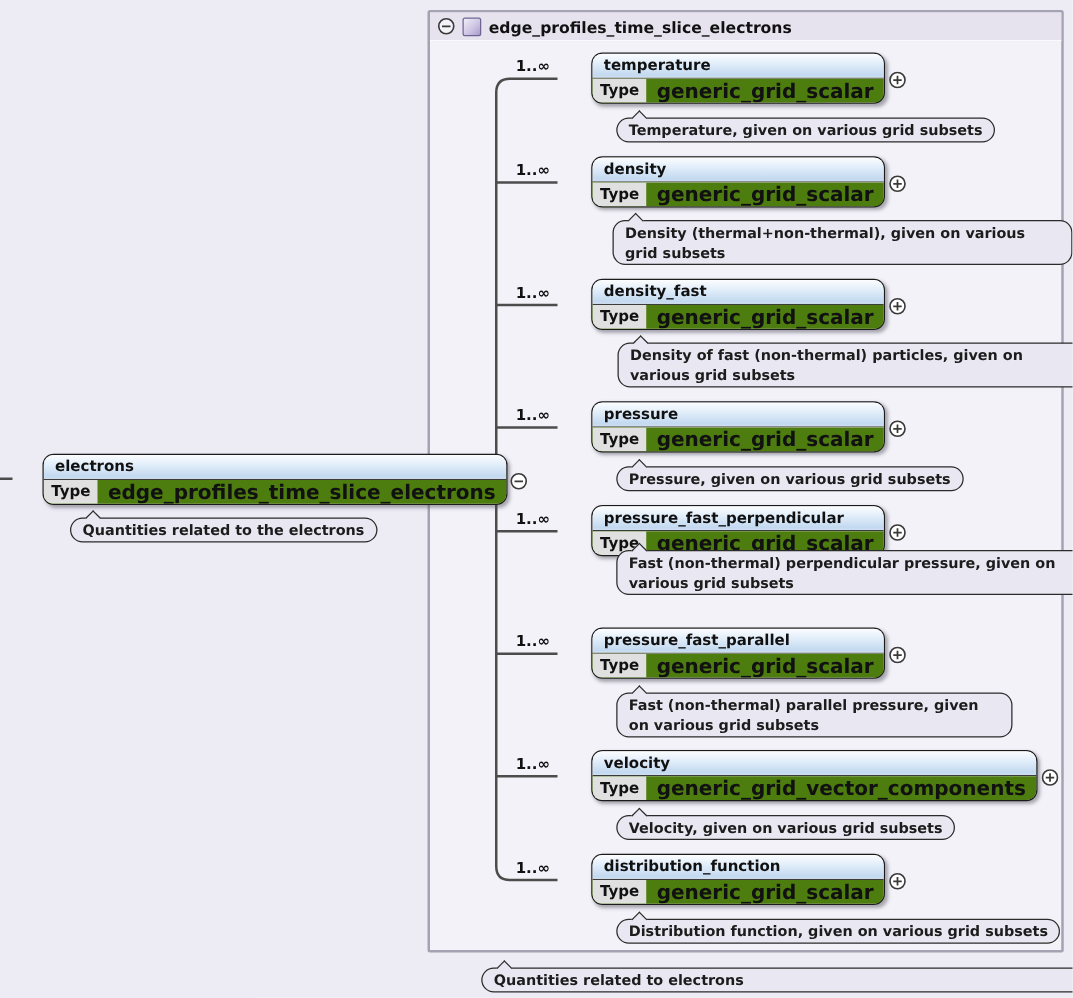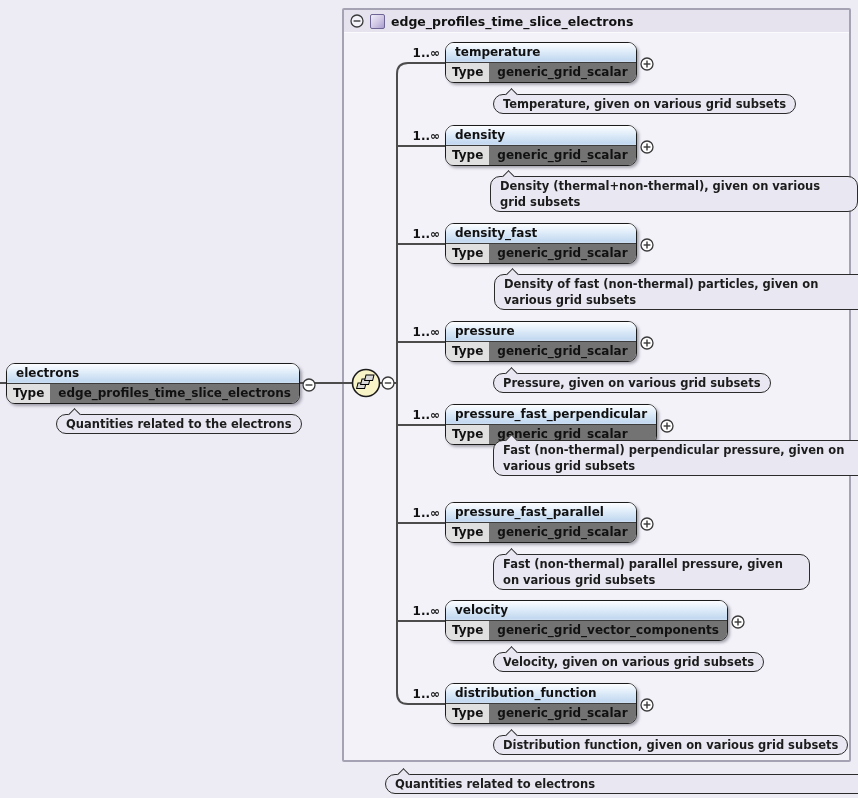--- a/index.html
+++ b/index.html
@@ -24,30 +24,30 @@
     width:13px;height:13px;border:1px solid #6f6595;border-radius:2px;
     background:linear-gradient(135deg,#f0edf8 0%,#cfc6e4 55%,#a99cce 100%);
   }
   
   .tree{position:absolute;left:0;top:0;z-index:1;pointer-events:none}
   
   .ebox{
     position:absolute;z-index:2;display:inline-block;
     background:#f7f7f7;border:1.5px solid #1c1c1c;border-radius:9px;
     box-shadow:2px 2px 3px rgba(70,70,85,.45);
-    font-weight:bold;font-size:12px;white-space:nowrap;
+    font-weight:bold;font-size:12px;white-space:nowrap;margin-left:28px;
   }
   .ebox-head{
     height:19px;line-height:19px;padding:0 9px;
     background:linear-gradient(to bottom,#fcfdff 0%,#e2eefa 40%,#c3d9f0 90%,#cfe0f2 100%);
     border-radius:7.5px 7.5px 0 0;border-bottom:1px solid #3c3c3c;
   }
-  .ebox-type{display:flex;height:19px;line-height:19px;border-radius:0 0 7.5px 7.5px;overflow:hidden;background:#737373}
+  .ebox-type{display:flex;height:19px;line-height:19px;border-radius:0 0 7.5px 7.5px;overflow:hidden;background:#4d7c0f}
   .tlabel{background:#e0e0e0;padding:0 6px;font-size:12px}
-  .tval{padding:0 8px;font-size:12px}
+  .tval{padding:0 8px;font-size:16px}
   .edge-icon{position:absolute;width:14px;height:14px}
   .plus-pos{right:-18px;top:14px}
   .minus-pos{right:-17px;top:14px}
   
   .occurs{position:absolute;z-index:2;left:400px;width:40px;text-align:right;
           font-size:12px;font-weight:bold;white-space:nowrap}
   
   .anno{
     position:absolute;z-index:2;box-sizing:border-box;
     background:#e9e7f1;border:1.3px solid #2b2b2b;border-radius:10px;

